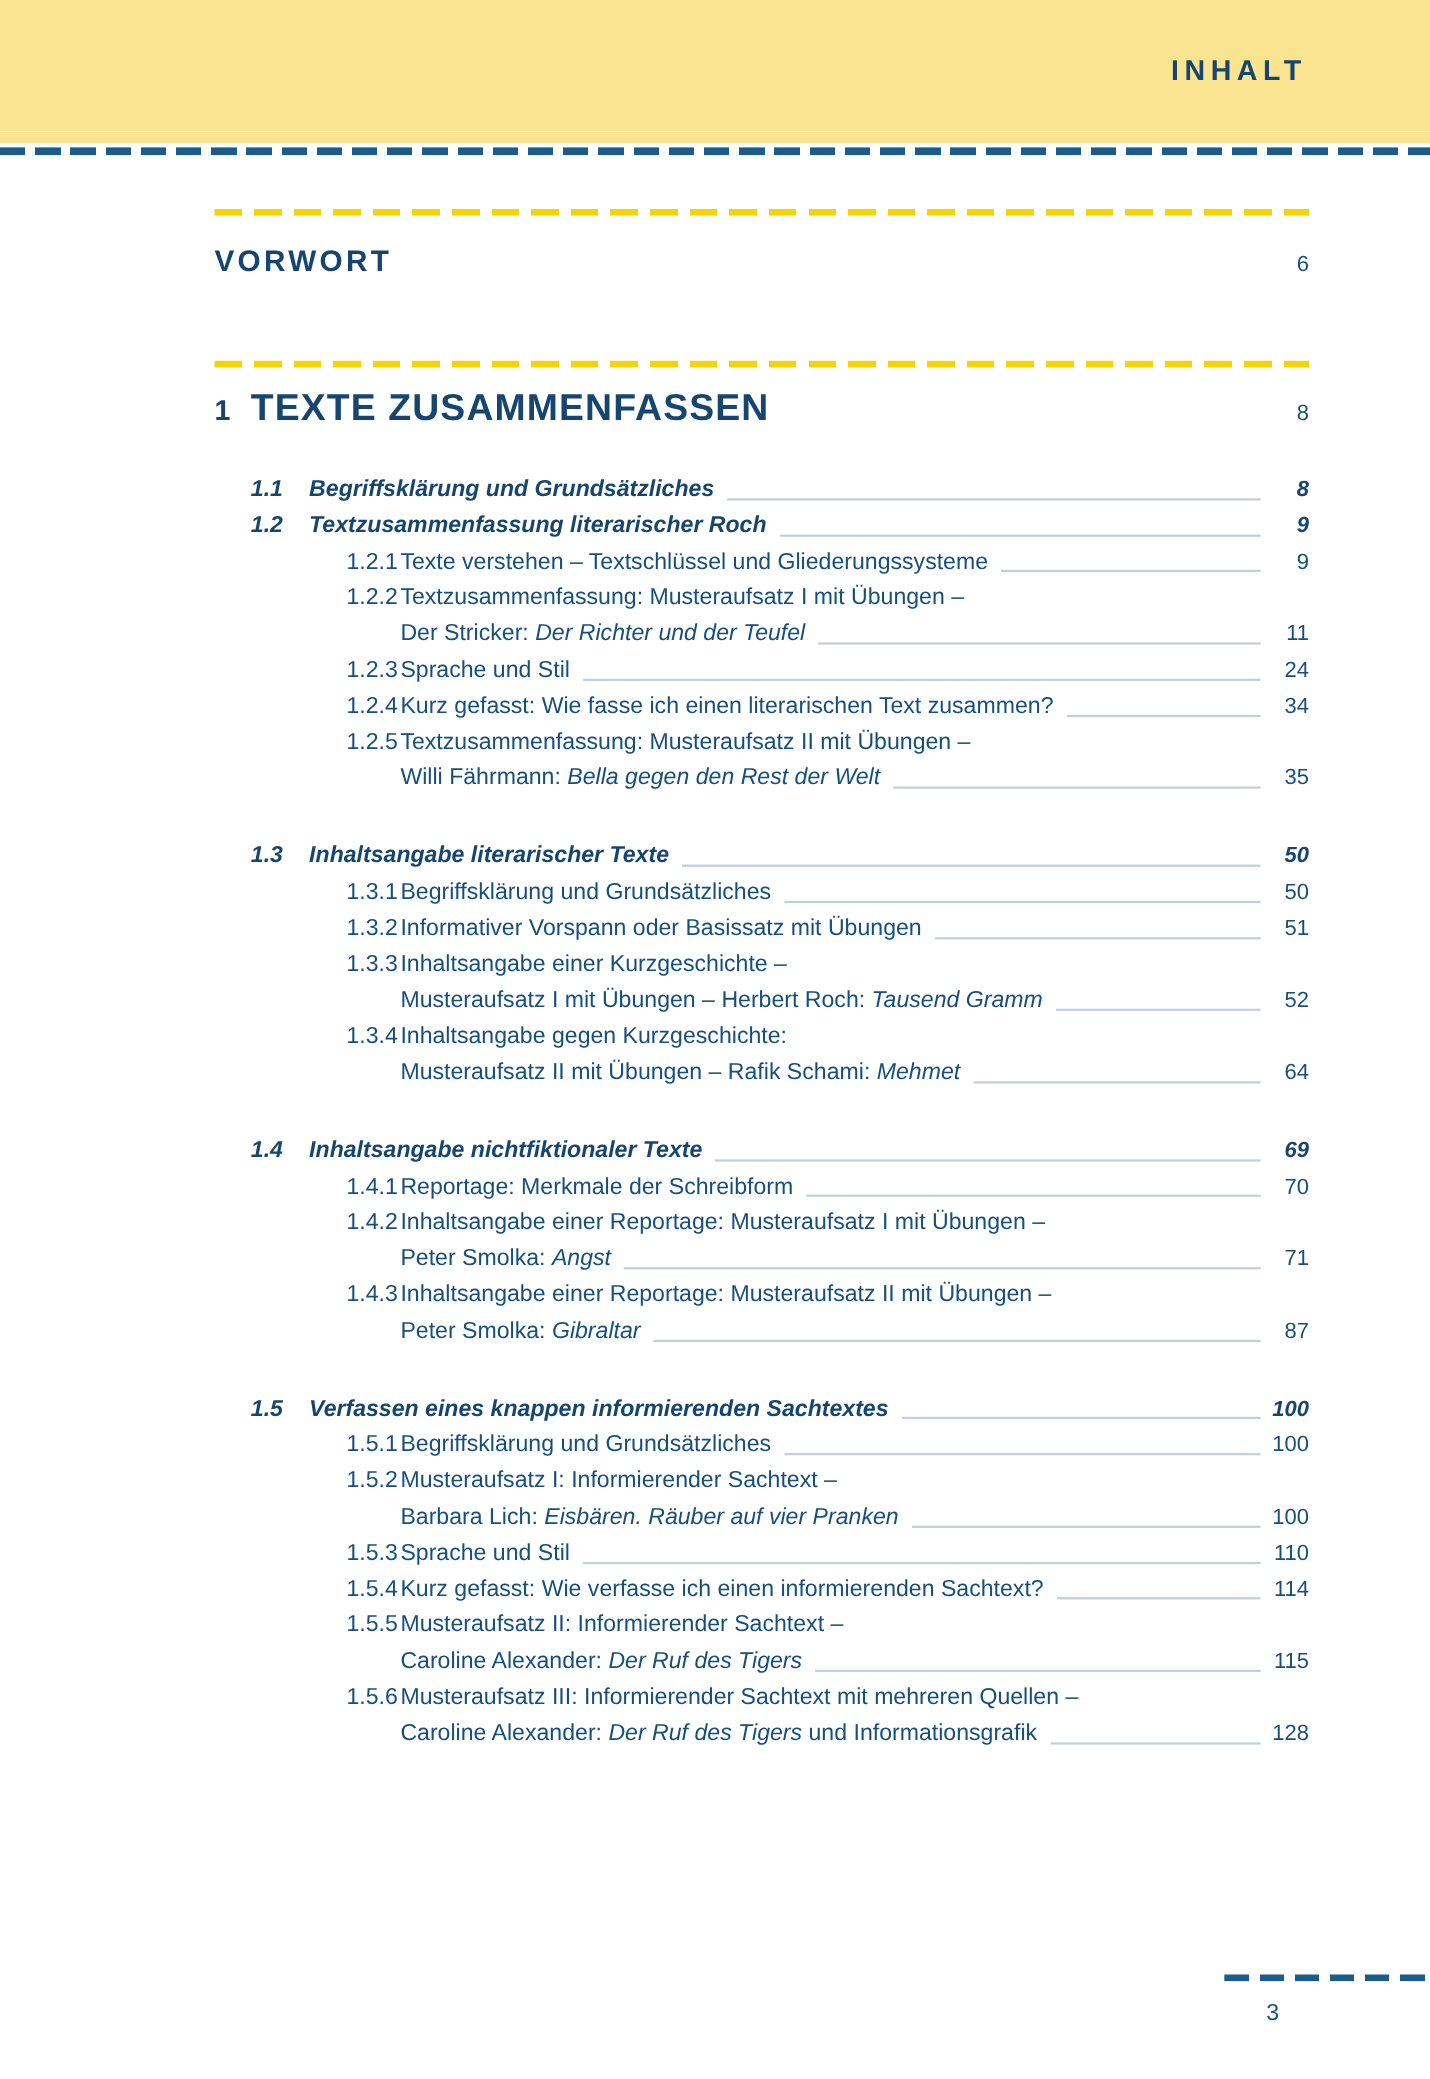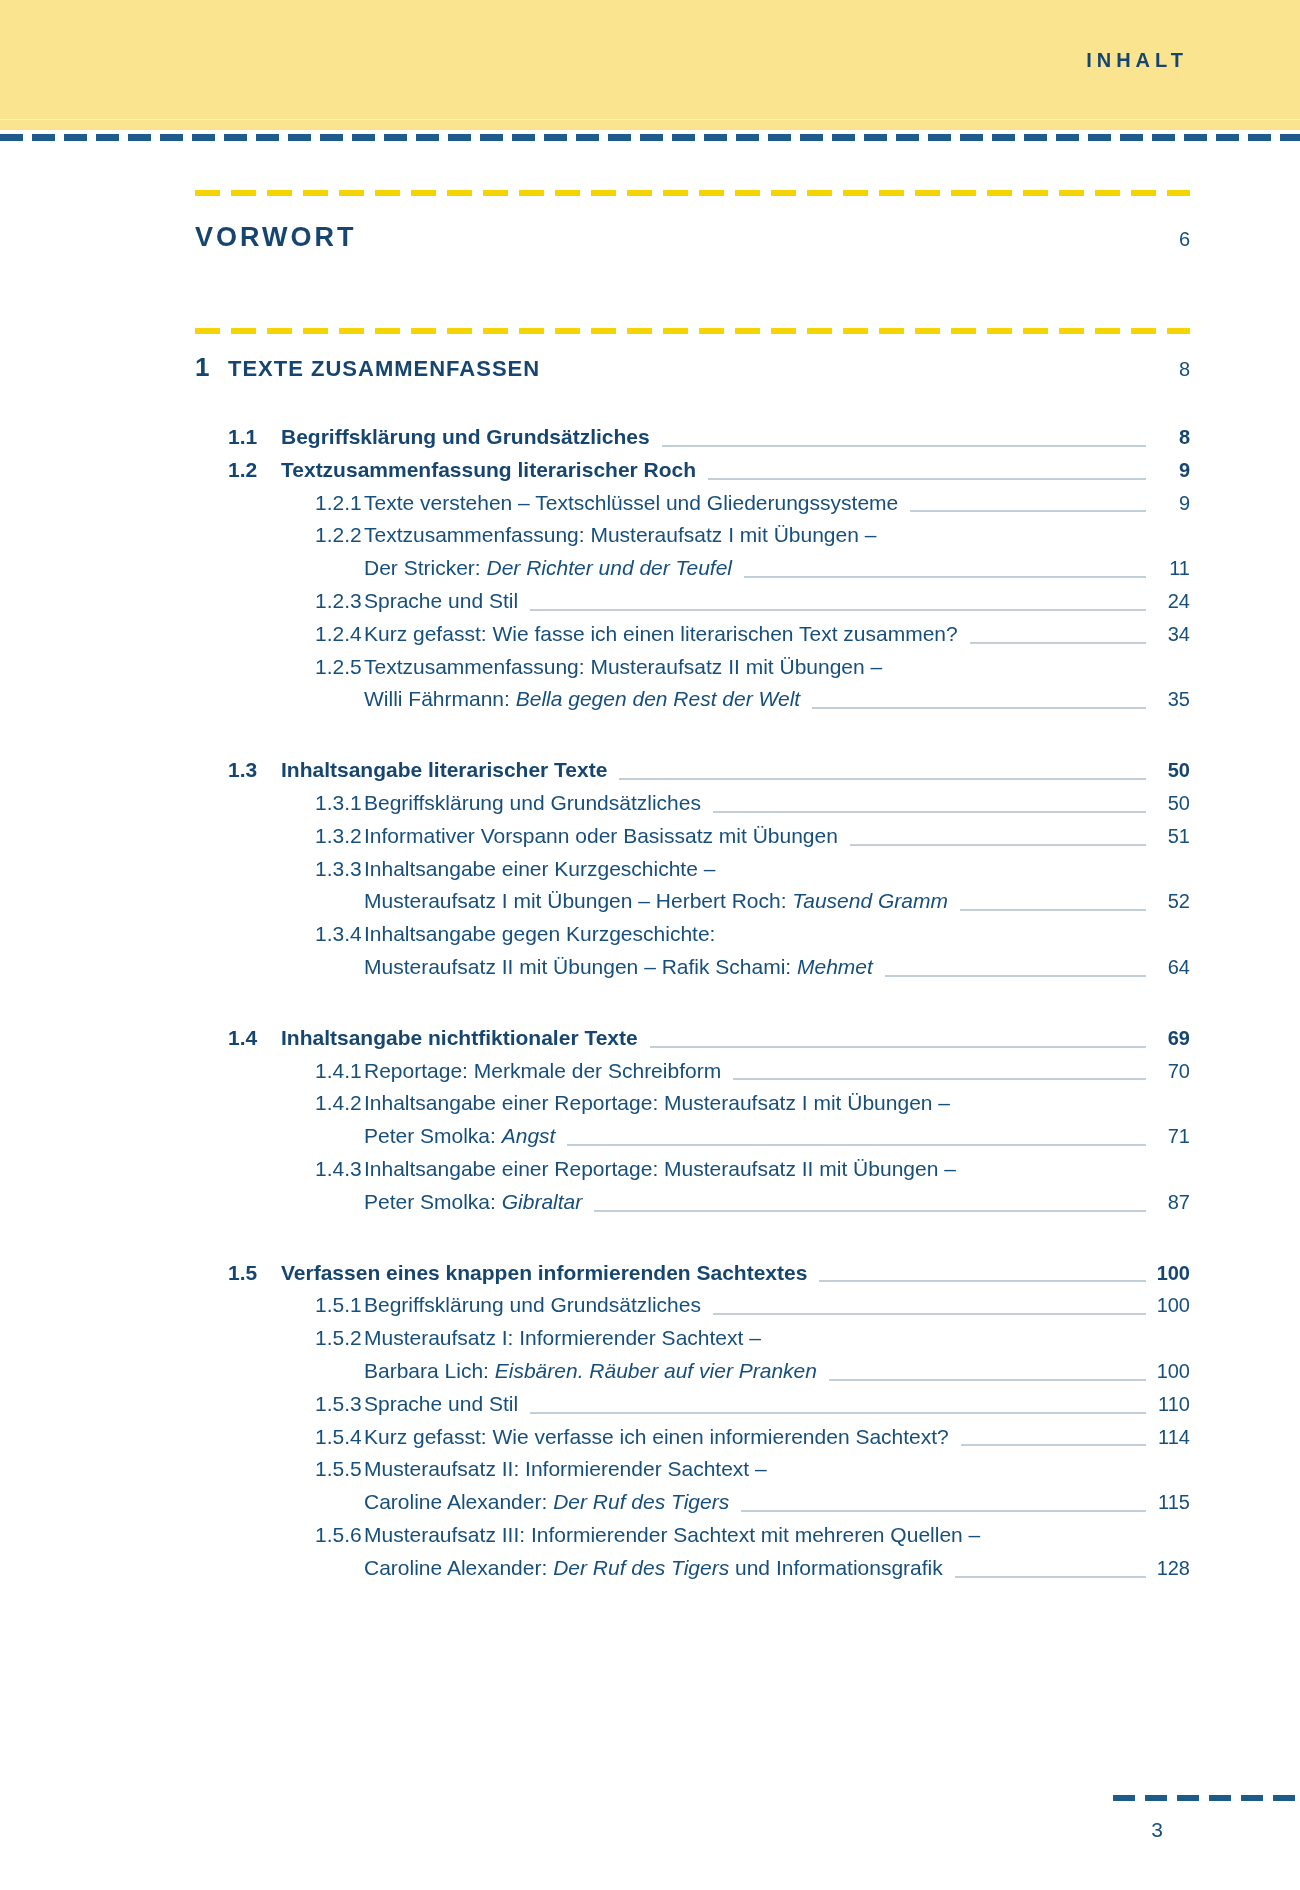--- a/index.html
+++ b/index.html
@@ -10,52 +10,52 @@
     background:#ffffff;
     overflow:hidden;
     font-family:"Liberation Sans", sans-serif;
     color:var(--text-blue, #174f7c);
   }
   
   .band { position:relative; height:130px; background:var(--band-yellow,#fae48f); }
   .band::after { content:""; position:absolute; left:0; right:0; bottom:10px; height:1px; background:rgba(255,255,255,.55); }
   .band-title {
     position:absolute; top:49px; right:112px;
-    font-size:20px; font-weight:bold; letter-spacing:5px;
+    font-size:26px; font-weight:bold; letter-spacing:5px;
     color:var(--heading-blue,#16466f);
   }
   .rule-blue {
     height:7px; margin-top:4px;
     background:repeating-linear-gradient(90deg, var(--dash-blue,#1d5c8a) 0 23px, transparent 23px 32px);
   }
   
   .content { margin-left:195px; width:995px; }
   .rule-yellow {
     height:6px;
     background:repeating-linear-gradient(90deg, var(--dash-yellow,#f4d503) 0 25px, transparent 25px 36px);
   }
   .rule-vorwort { margin-top:49px; }
   .rule-chapter { margin-top:75px; }
   .hrow { display:flex; align-items:baseline; }
   .vorwort-row { margin-top:26px;gap:48px; }
   .vorwort-row .title { font-size:27px; font-weight:bold; letter-spacing:3px; color:var(--heading-blue,#16466f); }
   .chapter-row { margin-top:18px; }
   .chapter-row .num { width:33px; font-size:26px; font-weight:bold; color:var(--heading-blue,#16466f); }
-  .chapter-row .title { font-size:22px; font-weight:bold; letter-spacing:1px; color:var(--heading-blue,#16466f); }
+  .chapter-row .title { font-size:34px; font-weight:bold; letter-spacing:1px; color:var(--heading-blue,#16466f); }
   .spacer { flex:1 1 auto; }
   .pagenum-lg { font-size:20px; flex:none; min-width:36px; text-align:right; }
   
   .toc { margin-top:38px; font-size:21px; line-height:32.8px; }
   .toc-group { margin-top:38px; }
   .toc-group:first-child { margin-top:0; }
   .toc-line { position:relative; display:flex; align-items:baseline; padding-left:169px; }
   .toc-line.sub { padding-left:86px; }
   .toc-line .num { position:absolute; left:120px; }
   .toc-line.sub .num { left:33px; }
-  .toc-line.bold { font-weight:bold; color:var(--heading-blue,#16466f); }
+  .toc-line.bold { font-weight:bold; color:var(--heading-blue,#16466f);font-style:italic; }
   .txt { flex:0 0 auto; white-space:pre-wrap; }
   .txt i { font-style:italic; }
   .leader { flex:1 1 auto; min-width:14px; align-self:stretch; position:relative; margin:0 8px 0 12px; }
   .leader::after { content:""; position:absolute; left:0; right:0; bottom:7px; height:2px; background:var(--leader,#c2cfd9); }
   .pg { flex:none; min-width:36px; text-align:right; font-size:20px; }
   
   .footer-rule {
     position:absolute; top:1795px; left:1113px; width:187px; height:6px;
     background:repeating-linear-gradient(90deg, var(--dash-blue,#1d5c8a) 0 22px, transparent 22px 32px);
   }

